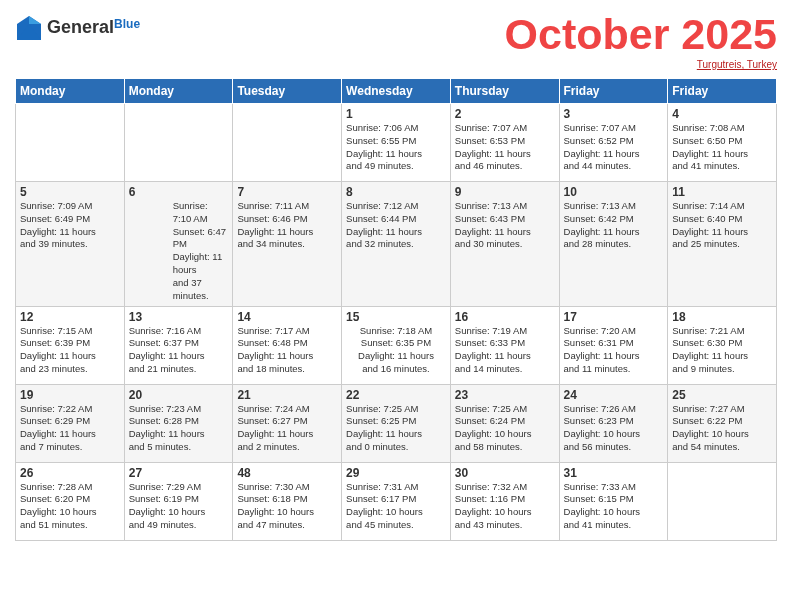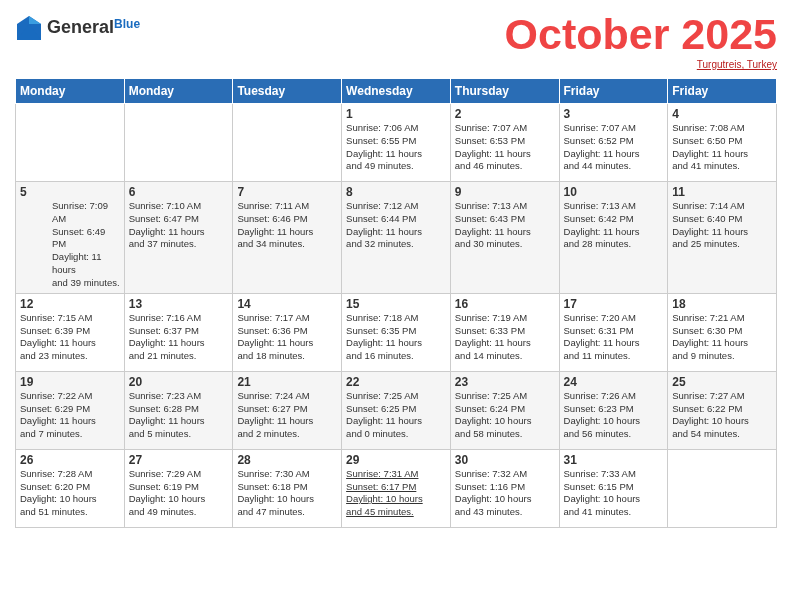--- a/index.html
+++ b/index.html
@@ -173,28 +173,28 @@
             <span class="day-number">4</span>
             <div class="day-info" style="white-space: pre-line;">Sunrise: 7:08 AM
 Sunset: 6:50 PM
 Daylight: 11 hours
 and 41 minutes.</div>
           </td>
         </tr>
         <tr>
           <td>
             <span class="day-number">5</span>
-            <div class="day-info" style="white-space: pre-line; margin-left: 32px;">Sunrise: 7:09 AM
+            <div class="day-info" style="white-space: pre-line;">Sunrise: 7:09 AM
 Sunset: 6:49 PM
 Daylight: 11 hours
 and 39 minutes.</div>
           </td>
           <td>
             <span class="day-number">6</span>
-            <div class="day-info" style="white-space: pre-line;">Sunrise: 7:10 AM
+            <div class="day-info" style="white-space: pre-line; margin-left: 44px;">Sunrise: 7:10 AM
 Sunset: 6:47 PM
 Daylight: 11 hours
 and 37 minutes.</div>
           </td>
           <td>
             <span class="day-number">7</span>
             <div class="day-info" style="white-space: pre-line;">Sunrise: 7:11 AM
 Sunset: 6:46 PM
 Daylight: 11 hours
 and 34 minutes.</div>
@@ -239,27 +239,27 @@
           <td>
             <span class="day-number">13</span>
             <div class="day-info" style="white-space: pre-line;">Sunrise: 7:16 AM
 Sunset: 6:37 PM
 Daylight: 11 hours
 and 21 minutes.</div>
           </td>
           <td>
             <span class="day-number">14</span>
             <div class="day-info" style="white-space: pre-line;">Sunrise: 7:17 AM
-Sunset: 6:36 PM
+Sunset: 6:48 PM
 Daylight: 11 hours
 and 18 minutes.</div>
           </td>
           <td>
             <span class="day-number">15</span>
-            <div class="day-info" style="white-space: pre-line;">Sunrise: 7:18 AM
+            <div class="day-info" style="white-space: pre-line; text-align: center;">Sunrise: 7:18 AM
 Sunset: 6:35 PM
 Daylight: 11 hours
 and 16 minutes.</div>
           </td>
           <td>
             <span class="day-number">16</span>
             <div class="day-info" style="white-space: pre-line;">Sunrise: 7:19 AM
 Sunset: 6:33 PM
 Daylight: 11 hours
 and 14 minutes.</div>
@@ -339,29 +339,29 @@
 and 51 minutes.</div>
           </td>
           <td>
             <span class="day-number">27</span>
             <div class="day-info" style="white-space: pre-line;">Sunrise: 7:29 AM
 Sunset: 6:19 PM
 Daylight: 10 hours
 and 49 minutes.</div>
           </td>
           <td>
-            <span class="day-number">28</span>
+            <span class="day-number">48</span>
             <div class="day-info" style="white-space: pre-line;">Sunrise: 7:30 AM
 Sunset: 6:18 PM
 Daylight: 10 hours
 and 47 minutes.</div>
           </td>
           <td>
             <span class="day-number">29</span>
-            <div class="day-info" style="white-space: pre-line; text-decoration: underline;">Sunrise: 7:31 AM
+            <div class="day-info" style="white-space: pre-line;">Sunrise: 7:31 AM
 Sunset: 6:17 PM
 Daylight: 10 hours
 and 45 minutes.</div>
           </td>
           <td>
             <span class="day-number">30</span>
             <div class="day-info" style="white-space: pre-line;">Sunrise: 7:32 AM
 Sunset: 1:16 PM
 Daylight: 10 hours
 and 43 minutes.</div>

